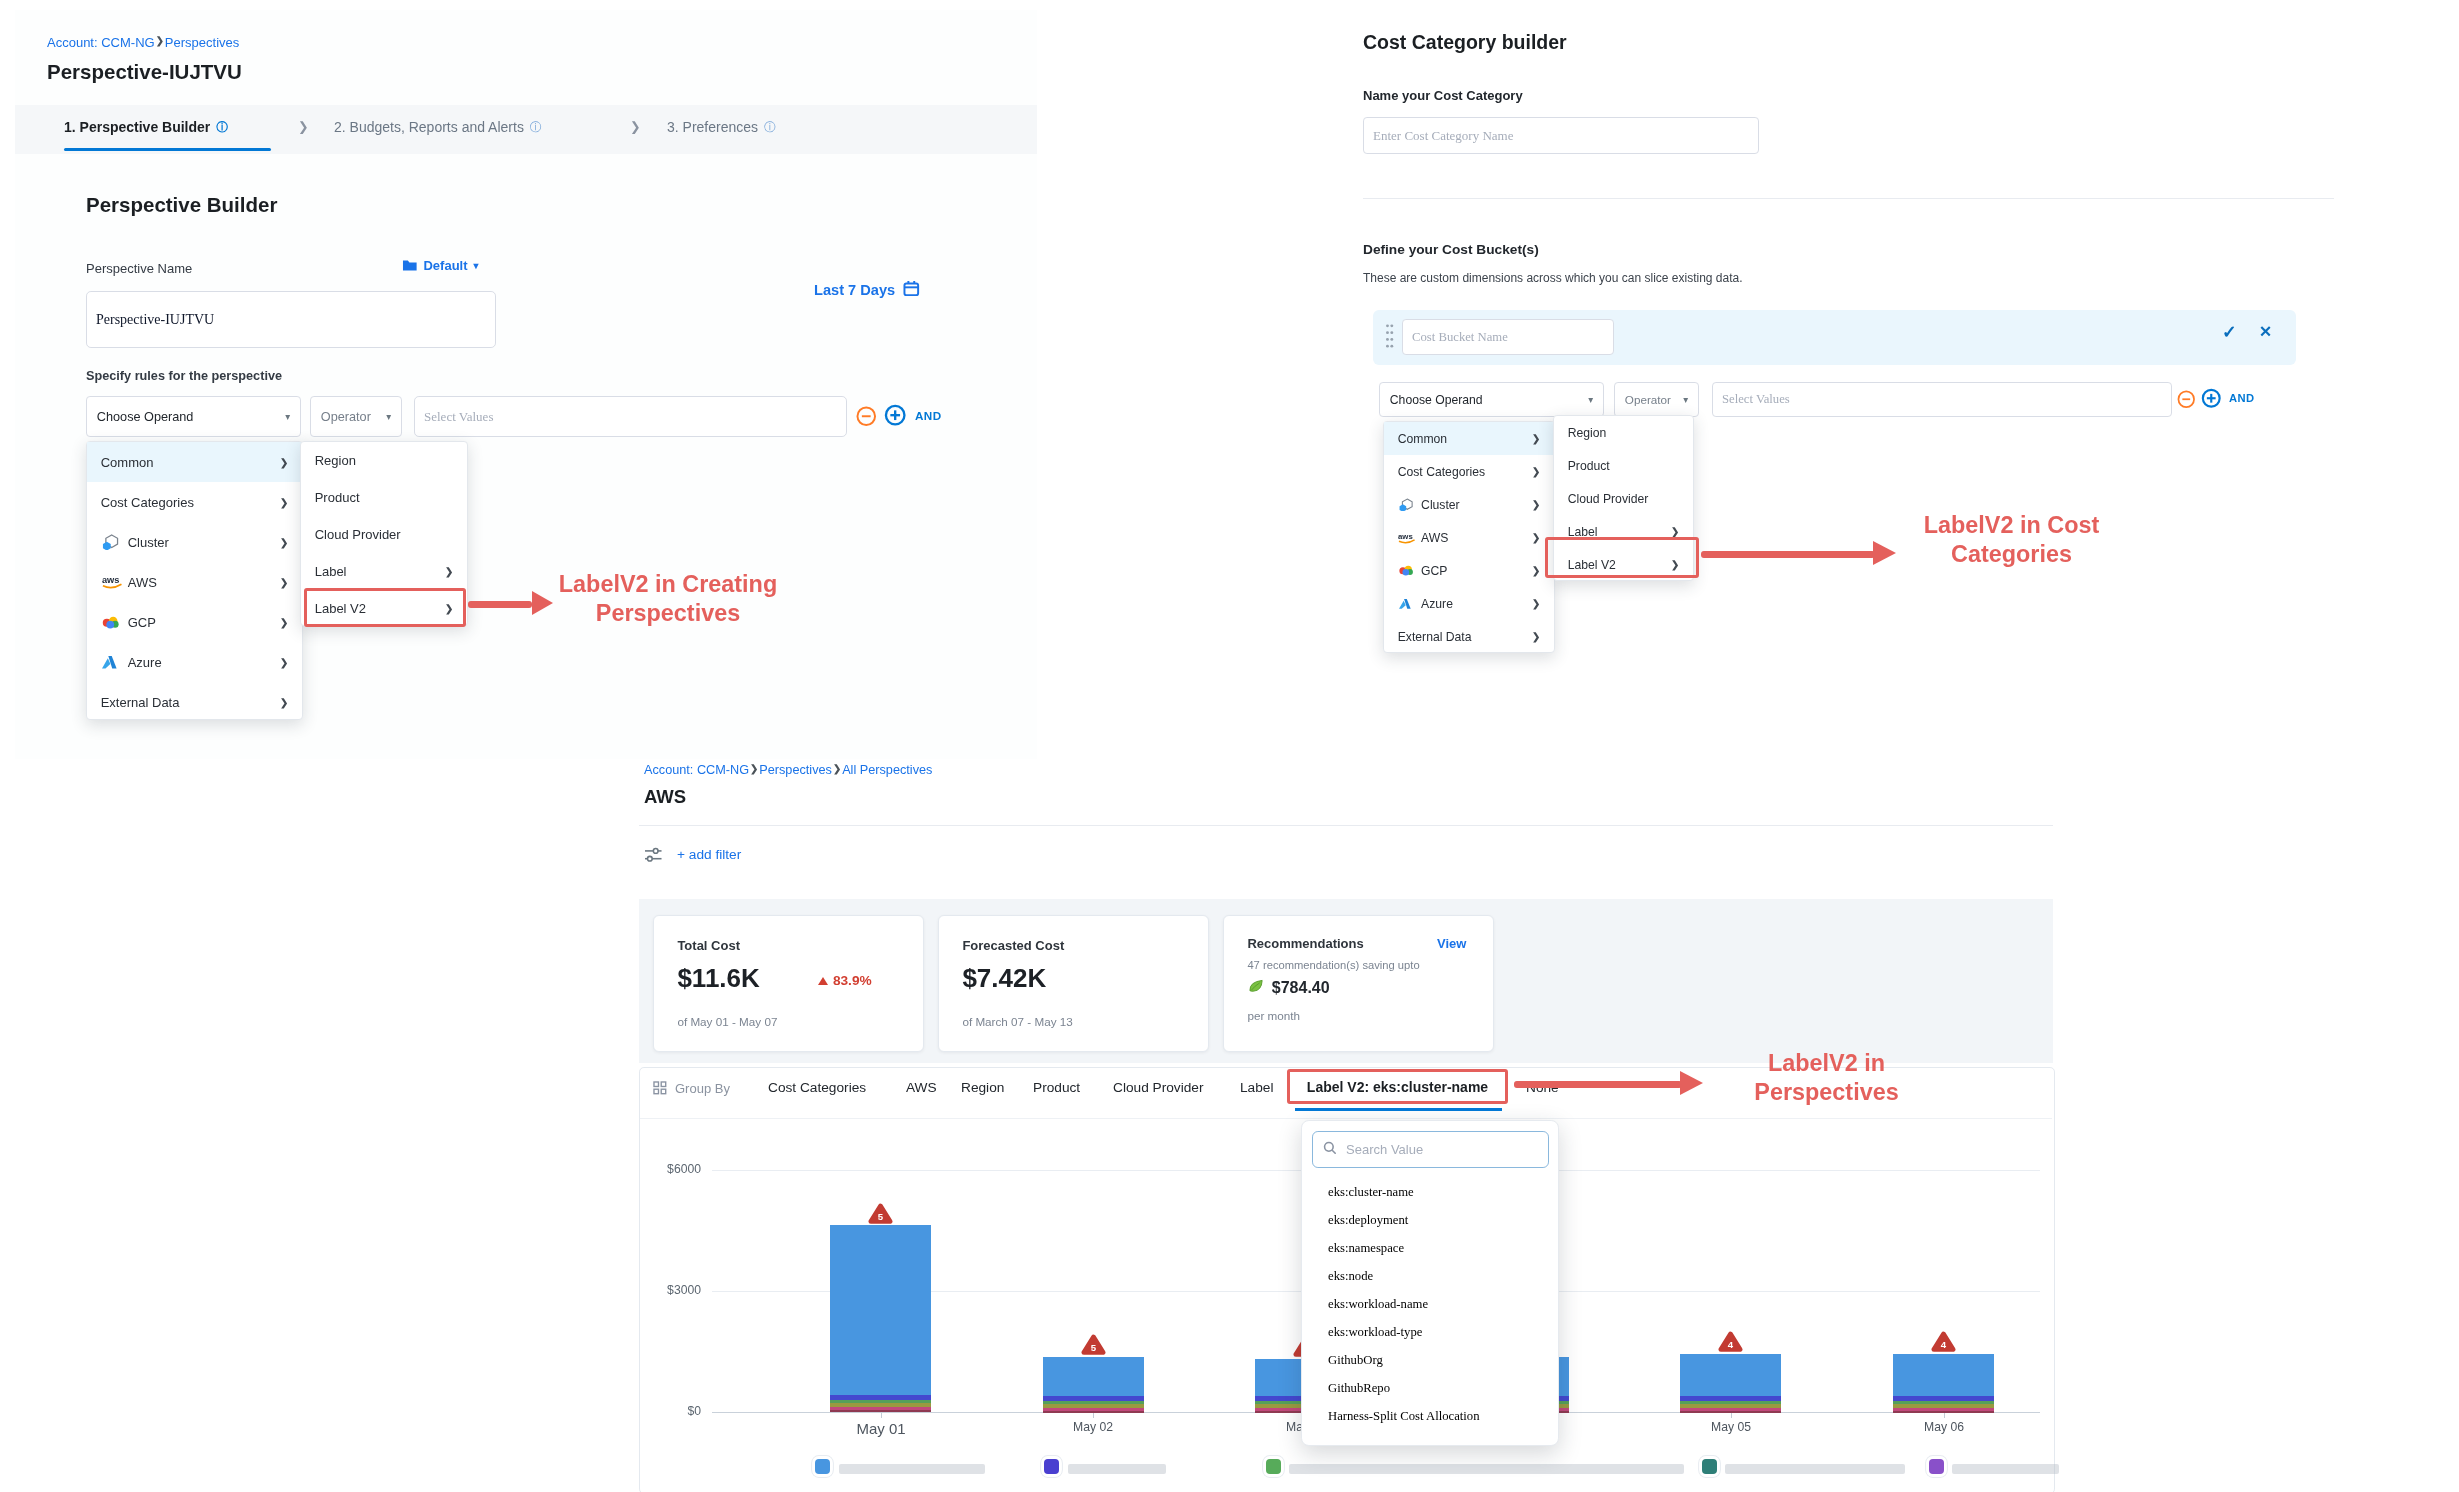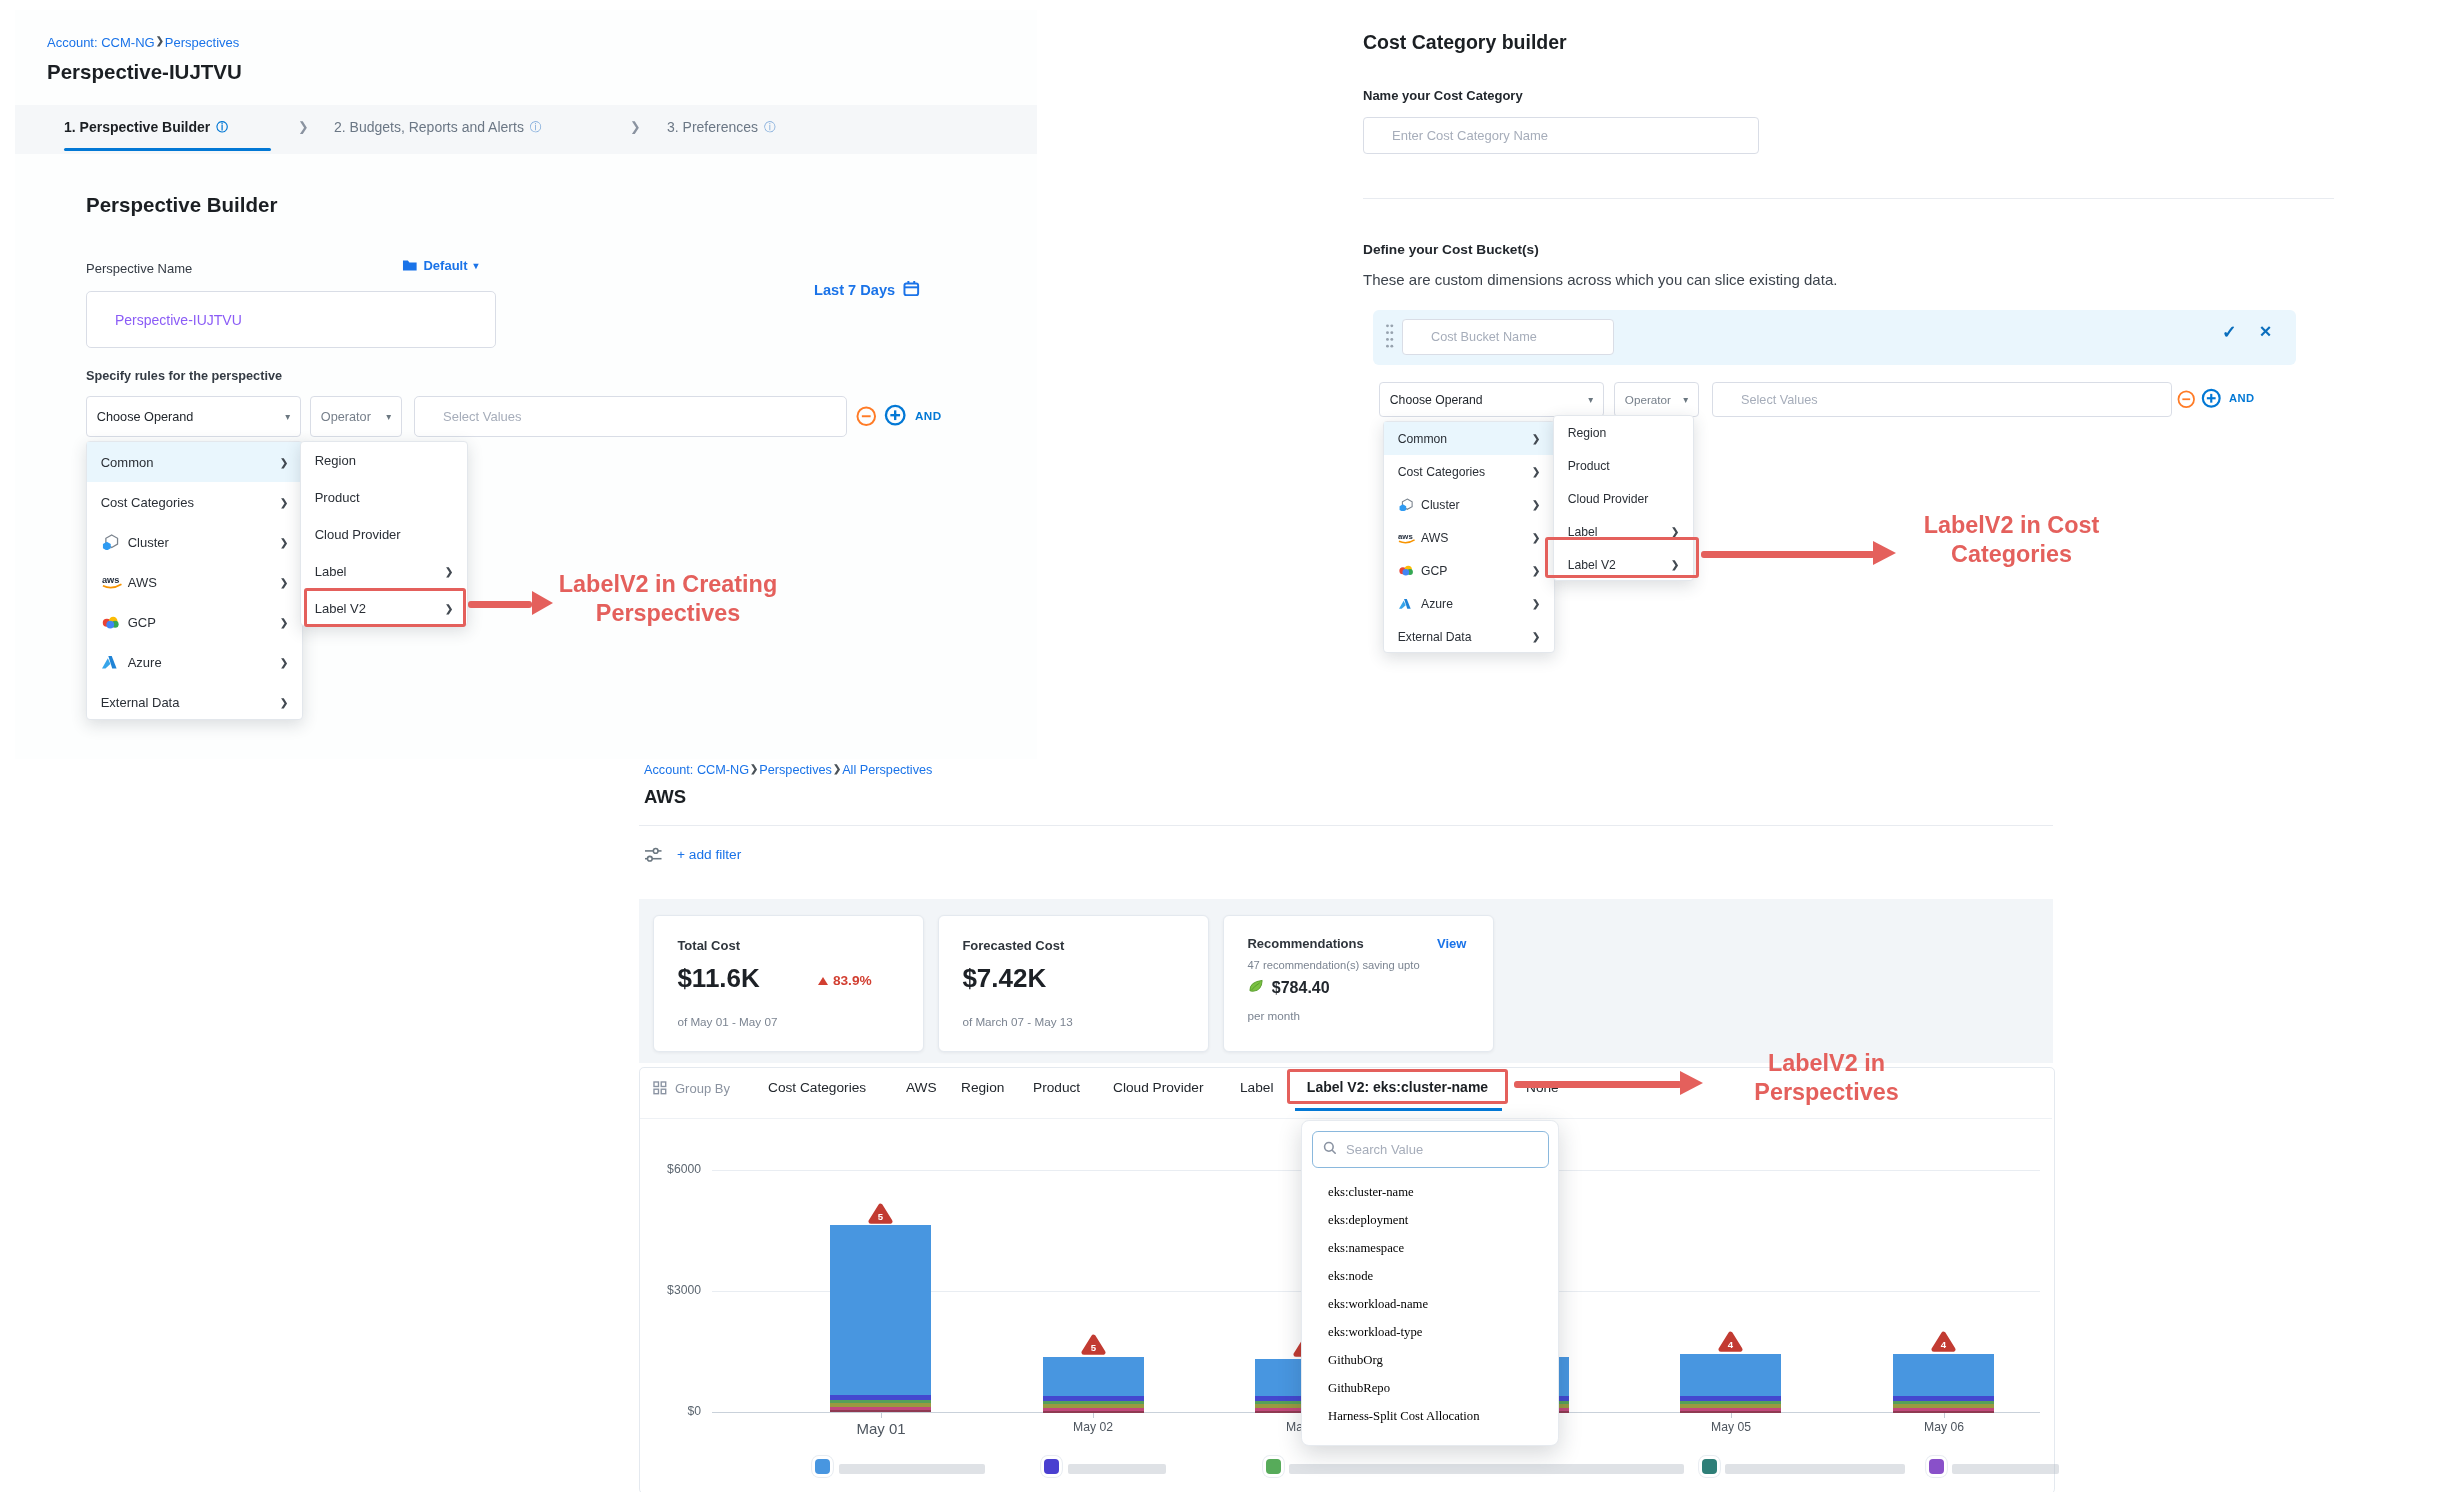--- a/index.html
+++ b/index.html
@@ -17,21 +17,21 @@
   .info.dim{color:#77a5d8;}
   .menu{background:#fff;border:1px solid #e3e7ec;border-radius:3.9px;box-shadow:0 4.9px 15.6px rgba(40,50,60,.16);}
   .mi{display:flex;align-items:center;color:#2a2f36;padding:0 13.7px;}
   .mi .chev{margin-left:auto;font-size:9.8px;color:#434a52;font-weight:bold;}
   .mi.hl{background:#e9f6fd;}
   .micon{width:27px;display:flex;align-items:center;}
   .redbox{border:3.9px solid #e4605c;border-radius:2.9px;z-index:60;}
   .ann{color:#e4605c;font-weight:bold;text-align:center;font-size:23.4px;line-height:29px;z-index:60;}
   .aline{background:#e4605c;border-radius:2.9px;z-index:60;}
   .ahead{width:0;height:0;border-top:12.7px solid transparent;border-bottom:12.7px solid transparent;z-index:60;}
-  .input{border:1px solid #d9dde6;border-radius:4.9px;font-size:13px;color:#8b5cf6;padding:0 28px;font-family:Liberation Sans, sans-serif;outline:none;background:#fff;box-sizing:border-box;}
+  .input{border:1px solid #d9dde6;border-radius:4.9px;font-size:13px;color:#0f172a;padding:0 9px;font-family:Liberation Serif, serif;outline:none;background:#fff;box-sizing:border-box;}
   input::placeholder{color:#a6adba;}
   .sel{border:1px solid #d9dde6;border-radius:3.9px;background:#fff;display:flex;align-items:center;padding:0 9.8px;font-size:12.7px;color:#22272d;box-sizing:border-box;}
   .sel .caret{margin-left:auto;color:#6b7780;font-size:9.8px;}
   .sel .ph{color:#767f8a;}
   .andtxt{color:#0278d5;font-weight:bold;font-size:11.7px;letter-spacing:0.4px;}
   .card{background:#fff;border:1px solid #e4e9ef;border-radius:5.9px;box-shadow:0 1px 2.9px rgba(50,60,70,.07);}
   .stat-label{font-size:13px;font-weight:bold;color:#2f353c;}
   .stat-value{font-size:26px;font-weight:bold;color:#1d2126;}
   .stat-period{font-size:11.7px;color:#7b8491;}
   .gb-opt{font-size:13.7px;color:#22272d;}
@@ -200,21 +200,21 @@
   <div class="abs ann" style="left:542px;top:570px;width:252px;">
     <div>LabelV2 in Creating</div>
     <div>Perspectives</div>
   </div>
 
   <div class="abs pgtitle" style="left:1363px;top:31px;font-size:19.5px;">Cost Category builder</div>
   <div class="abs" style="left:1363px;top:88px;font-size:13px;font-weight:bold;color:#22272d;">Name your Cost Category</div>
   <input class="abs input" style="left: 1363px; top: 117px; width: 396px; height: 37px; border-radius: 3.9px;" placeholder="Enter Cost Category Name">
   <div class="abs divider" style="left:1363px;top:198px;width:971px;height:1px;"></div>
   <div class="abs" style="left:1363px;top:242px;font-size:13.7px;font-weight:bold;color:#22272d;">Define your Cost Bucket(s)</div>
-  <div class="abs" style="left:1363px;top:271px;font-size:15px;color:#3c434c;">These are custom dimensions across which you can slice existing data.</div>
+  <div class="abs" style="left:1363px;top:271px;font-size:12px;color:#3c434c;">These are custom dimensions across which you can slice existing data.</div>
 
   <div class="abs" style="left:1373px;top:310px;width:923px;height:55px;background:#eaf6fd;border-radius:5.9px;"></div>
   <div class="abs" style="left:1385px;top:322px;"><svg width="8.8" height="29" viewBox="0 0 9 30">
         <g fill="#97a2ae">
           <circle cx="2.5" cy="4" r="1.5"></circle>
           <circle cx="7" cy="4" r="1.5"></circle>
           <circle cx="2.5" cy="11" r="1.5"></circle>
           <circle cx="7" cy="11" r="1.5"></circle>
           <circle cx="2.5" cy="18" r="1.5"></circle>
           <circle cx="7" cy="18" r="1.5"></circle>

